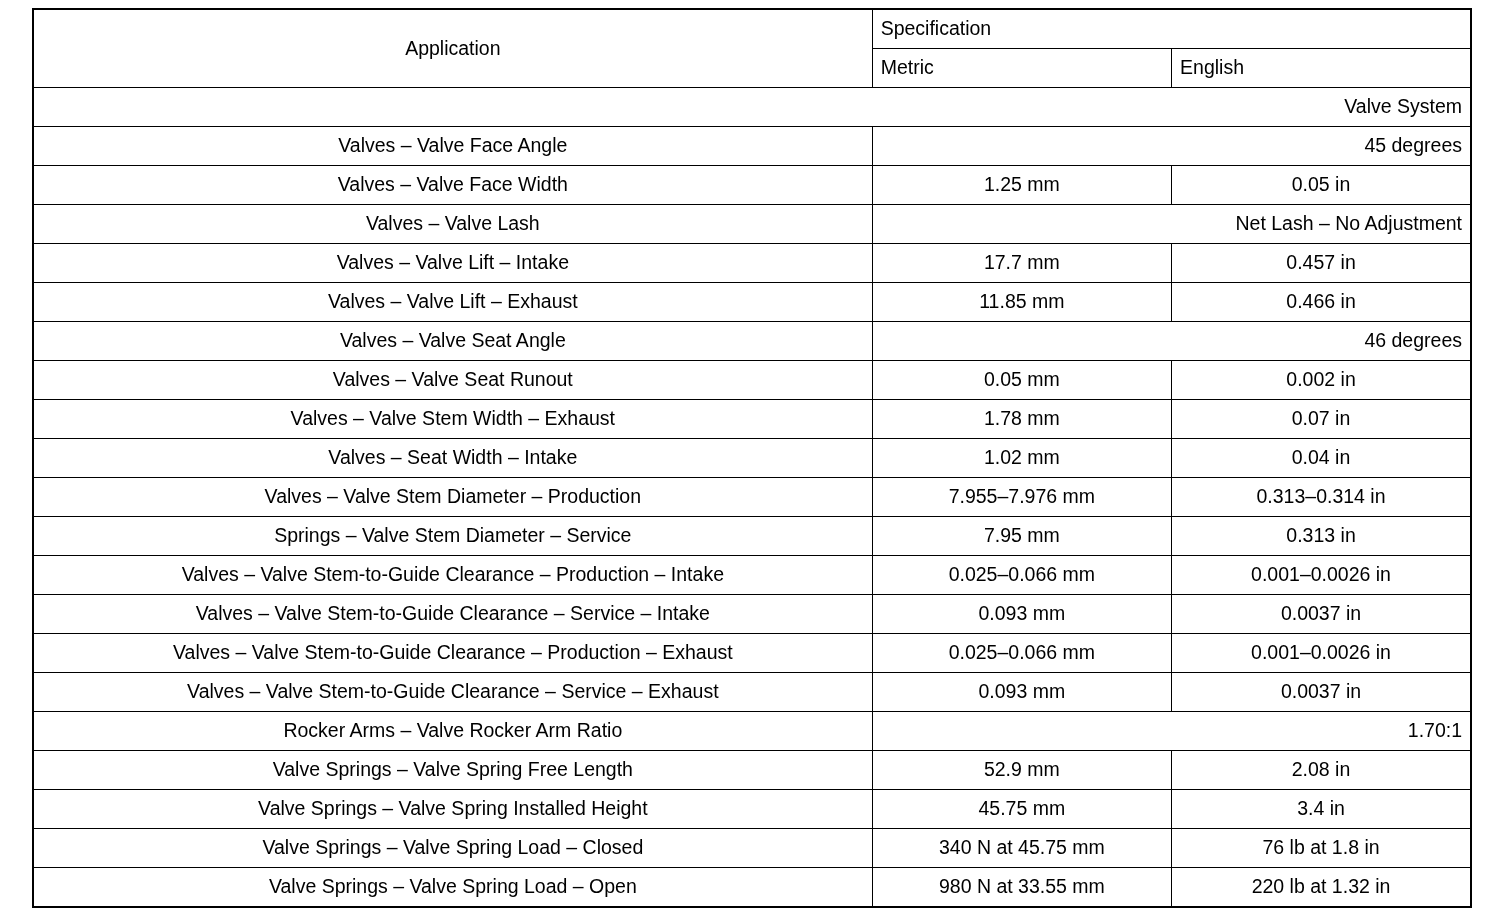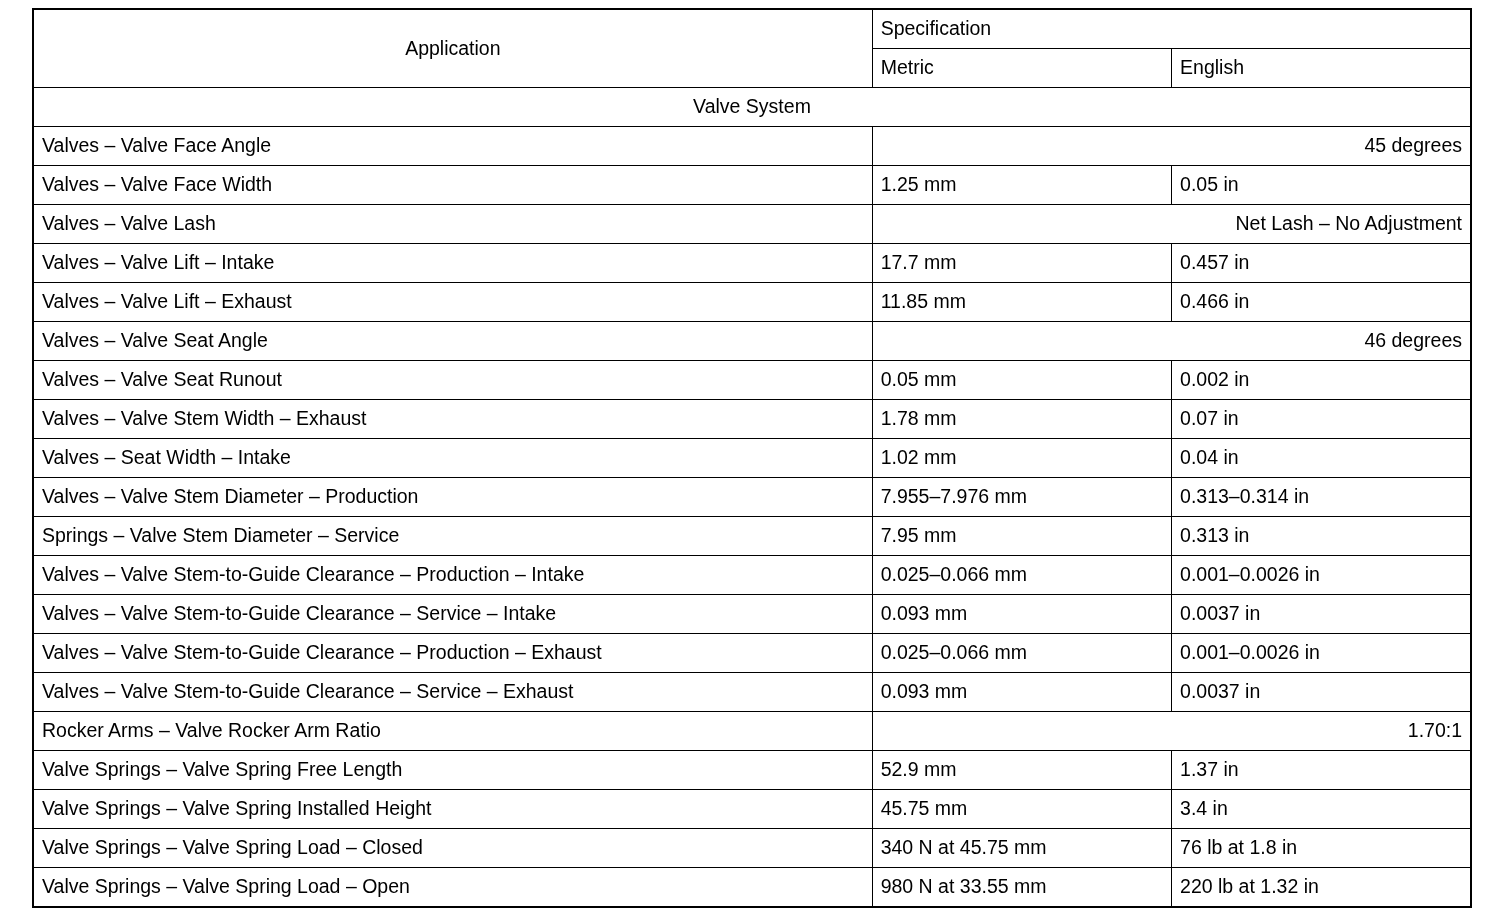--- a/index.html
+++ b/index.html
@@ -43,31 +43,32 @@
   .hdr {
     font-weight: bold;
     font-size: 20.5px;
   }
   .hdr-app {
     text-align: center;
     font-weight: bold;
     font-size: 20.5px;
   }
   .group-label {
-    text-align: center;
+    text-align: right;
     padding-left: 14px;
     font-size: 19.5px;
   }
   .app-cell {
-    text-align: left;
+    text-align: center;
     padding-left: 34px;
     white-space: nowrap;
     overflow: hidden;
   }
   .val-cell {
+    text-align: center;
     white-space: nowrap;
   }
   .span-cell {
     text-align: right;
     white-space: nowrap;
   }
 </style>
 </head>
 <body>
 
@@ -162,21 +163,21 @@
           <td class="val-cell">0.093 mm</td>
           <td class="val-cell">0.0037 in</td>
         </tr>
         <tr>
           <td class="app-cell">Rocker Arms – Valve Rocker Arm Ratio</td>
           <td class="span-cell" colspan="2">1.70:1</td>
         </tr>
         <tr>
           <td class="app-cell">Valve Springs – Valve Spring Free Length</td>
           <td class="val-cell">52.9 mm</td>
-          <td class="val-cell">1.37 in</td>
+          <td class="val-cell">2.08 in</td>
         </tr>
         <tr>
           <td class="app-cell">Valve Springs – Valve Spring Installed Height</td>
           <td class="val-cell">45.75 mm</td>
           <td class="val-cell">3.4 in</td>
         </tr>
         <tr>
           <td class="app-cell">Valve Springs – Valve Spring Load – Closed</td>
           <td class="val-cell">340 N at 45.75 mm</td>
           <td class="val-cell">76 lb at 1.8 in</td>

